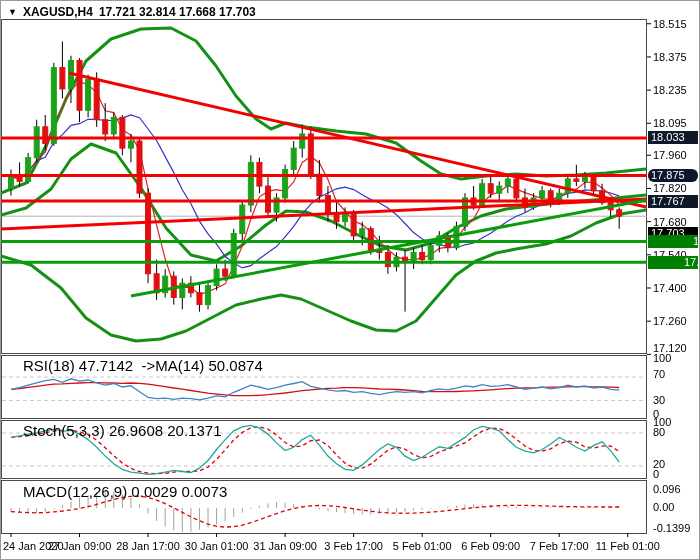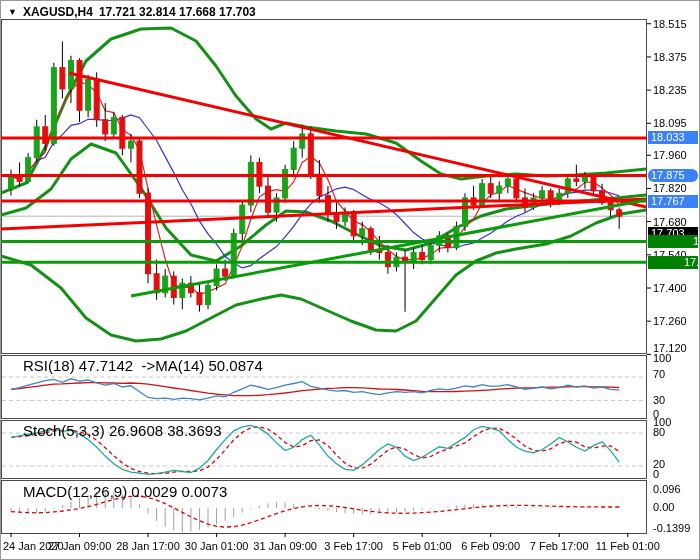--- a/index.html
+++ b/index.html
@@ -5,34 +5,34 @@
   html,body{margin:0;padding:0;width:700px;height:560px;background:#fff;overflow:hidden;
     font-family:"Liberation Sans",sans-serif;}
   #window{position:relative;width:700px;height:560px;background:#fff;border:1px solid #9a9a9a;box-sizing:border-box;}
   #chart-svg{position:absolute;left:0;top:0;}
   .title-row{position:absolute;left:7px;top:4px;font-size:12px;font-weight:bold;color:#000;display:flex;align-items:center;gap:6px;z-index:5;}
   .tri{font-size:9px;line-height:10px;color:#000;cursor:pointer;}
   .ind-label{position:absolute;left:22px;font-size:15px;color:#000;z-index:5;white-space:pre;}
   #rsi-label{top:356px;} #stoch-label{top:421px;} #macd-label{top:482px;}
   .px-label{position:absolute;left:647px;width:50px;height:13px;font-size:11px;line-height:13px;color:#fff;
     padding-left:3px;box-sizing:border-box;z-index:6;}
-  .px-red{background:#3b82f6;} .px-green{background:#008000;} .px-black{background:#000;}
+  .px-red{background:#0f172a;} .px-green{background:#008000;} .px-black{background:#000;}
 </style>
 </head>
 <body>
 <div id="window">
 
   <div class="title-row">
     <span class="tri">▼</span>
     <span>XAGUSD,H4</span>
     <span>17.721 32.814 17.668 17.703</span>
   </div>
 
   <div class="ind-label" id="rsi-label">RSI(18) 47.7142  -&gt;MA(14) 50.0874</div>
-  <div class="ind-label" id="stoch-label">Stoch(5,3,3) 26.9608 38.3693</div>
+  <div class="ind-label" id="stoch-label">Stoch(5,3,3) 26.9608 20.1371</div>
   <div class="ind-label" id="macd-label">MACD(12,26,9) 0.0029 0.0073</div>
 
   <div id="hl-labels">
       <div class="px-label px-red" style="top: 130.479px;">18.033</div>
       <div class="px-label px-red" style="top: 167.925px; border-radius: 6px;">17.875</div>
       <div class="px-label px-red" style="top: 193.521px;">17.767</div>
       <div class="px-label px-black" style="top: 208.689px; margin-top: 17px;">17.703</div>
       <div class="px-label px-green" style="top: 234.048px; padding-left: 45px;">17.596</div>
       <div class="px-label px-green" style="top: 254.667px; padding-left: 36px;">17.509</div>
     </div>

